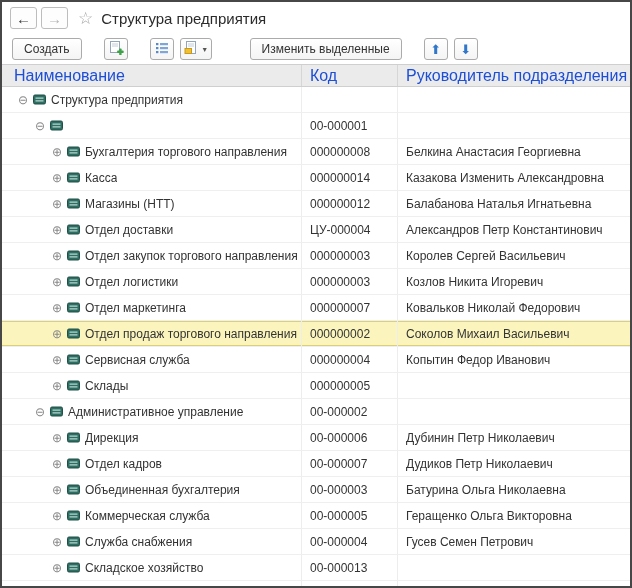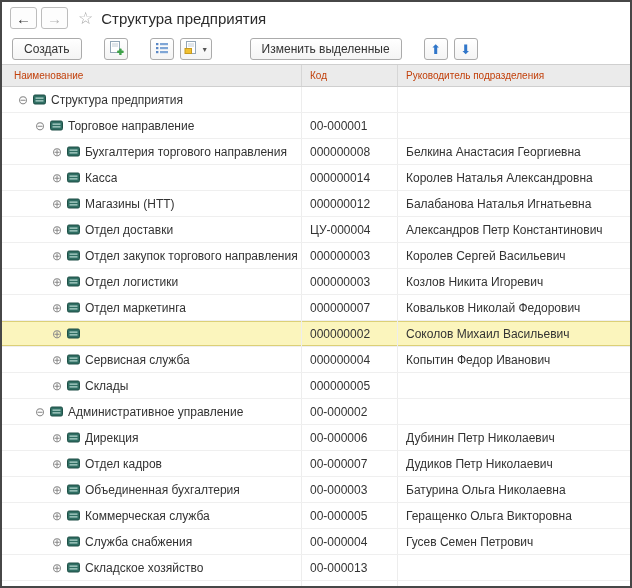--- a/index.html
+++ b/index.html
@@ -52,21 +52,21 @@
   .gap-s { width:22px; } .gap-m { width:38px; } .gap-xs { width:6px; }
   .arrow-glyph { font-size:13px; color:#3076c9; line-height:1; }
 
   
   .grid { flex:1 1 auto; display:flex; flex-direction:column; overflow:hidden; }
   .thead {
     flex:0 0 23px; display:grid;
     grid-template-columns:300px 96px 1fr;
     background:#ebebeb;
     border-top:1px solid #cfcfcf; border-bottom:1px solid #cfcfcf;
-    font-size:10px; color:#c2410c;
+    font-size:16px; color:#1d4ed8;
   }
   .thead .hcell {
     display:flex; align-items:center;
     padding-left:8px; border-right:1px solid #d6d6d6;
   }
   .thead .hcell:first-child { padding-left:12px; }
   .thead .hcell:last-child { border-right:none; }
 
   .tbody { flex:1 1 auto; overflow:hidden; }
   .trow {
@@ -189,21 +189,20 @@
     <div class="cell name-cell">
       <span class="indent" style="width: 17px;"></span>
       <span class="expander">⊖</span>
       <span class="group-icon">
         <svg width="13" height="11" viewBox="0 0 13 11">
           <rect x="0.5" y="1" width="12" height="9" rx="1.5" fill="#2f6e63" stroke="#1f4f46"></rect>
           <rect x="2.5" y="3.4" width="8" height="1.5" fill="#9fc6bd"></rect>
           <rect x="2.5" y="6.1" width="8" height="1.5" fill="#9fc6bd"></rect>
         </svg>
       </span>
-      <span class="rname">Торговое направление</span>
     </div>
     <div class="cell code-cell">00-000001</div>
     <div class="cell head-cell"></div>
   </div>
         <div class="trow">
     <div class="cell name-cell">
       <span class="indent" style="width: 34px;"></span>
       <span class="expander">⊕</span>
       <span class="group-icon">
         <svg width="13" height="11" viewBox="0 0 13 11">
@@ -224,21 +223,21 @@
       <span class="group-icon">
         <svg width="13" height="11" viewBox="0 0 13 11">
           <rect x="0.5" y="1" width="12" height="9" rx="1.5" fill="#2f6e63" stroke="#1f4f46"></rect>
           <rect x="2.5" y="3.4" width="8" height="1.5" fill="#9fc6bd"></rect>
           <rect x="2.5" y="6.1" width="8" height="1.5" fill="#9fc6bd"></rect>
         </svg>
       </span>
       <span class="rname">Касса</span>
     </div>
     <div class="cell code-cell">000000014</div>
-    <div class="cell head-cell">Королев Наталья Александровна</div>
+    <div class="cell head-cell">Казакова Изменить Александровна</div>
   </div>
         <div class="trow">
     <div class="cell name-cell">
       <span class="indent" style="width: 34px;"></span>
       <span class="expander">⊕</span>
       <span class="group-icon">
         <svg width="13" height="11" viewBox="0 0 13 11">
           <rect x="0.5" y="1" width="12" height="9" rx="1.5" fill="#2f6e63" stroke="#1f4f46"></rect>
           <rect x="2.5" y="3.4" width="8" height="1.5" fill="#9fc6bd"></rect>
           <rect x="2.5" y="6.1" width="8" height="1.5" fill="#9fc6bd"></rect>
@@ -317,20 +316,21 @@
     <div class="cell name-cell">
       <span class="indent" style="width: 34px;"></span>
       <span class="expander">⊕</span>
       <span class="group-icon">
         <svg width="13" height="11" viewBox="0 0 13 11">
           <rect x="0.5" y="1" width="12" height="9" rx="1.5" fill="#2f6e63" stroke="#1f4f46"></rect>
           <rect x="2.5" y="3.4" width="8" height="1.5" fill="#9fc6bd"></rect>
           <rect x="2.5" y="6.1" width="8" height="1.5" fill="#9fc6bd"></rect>
         </svg>
       </span>
+      <span class="rname">Отдел продаж торгового направления</span>
     </div>
     <div class="cell code-cell">000000002</div>
     <div class="cell head-cell">Соколов Михаил Васильевич</div>
   </div>
         <div class="trow">
     <div class="cell name-cell">
       <span class="indent" style="width: 34px;"></span>
       <span class="expander">⊕</span>
       <span class="group-icon">
         <svg width="13" height="11" viewBox="0 0 13 11">

